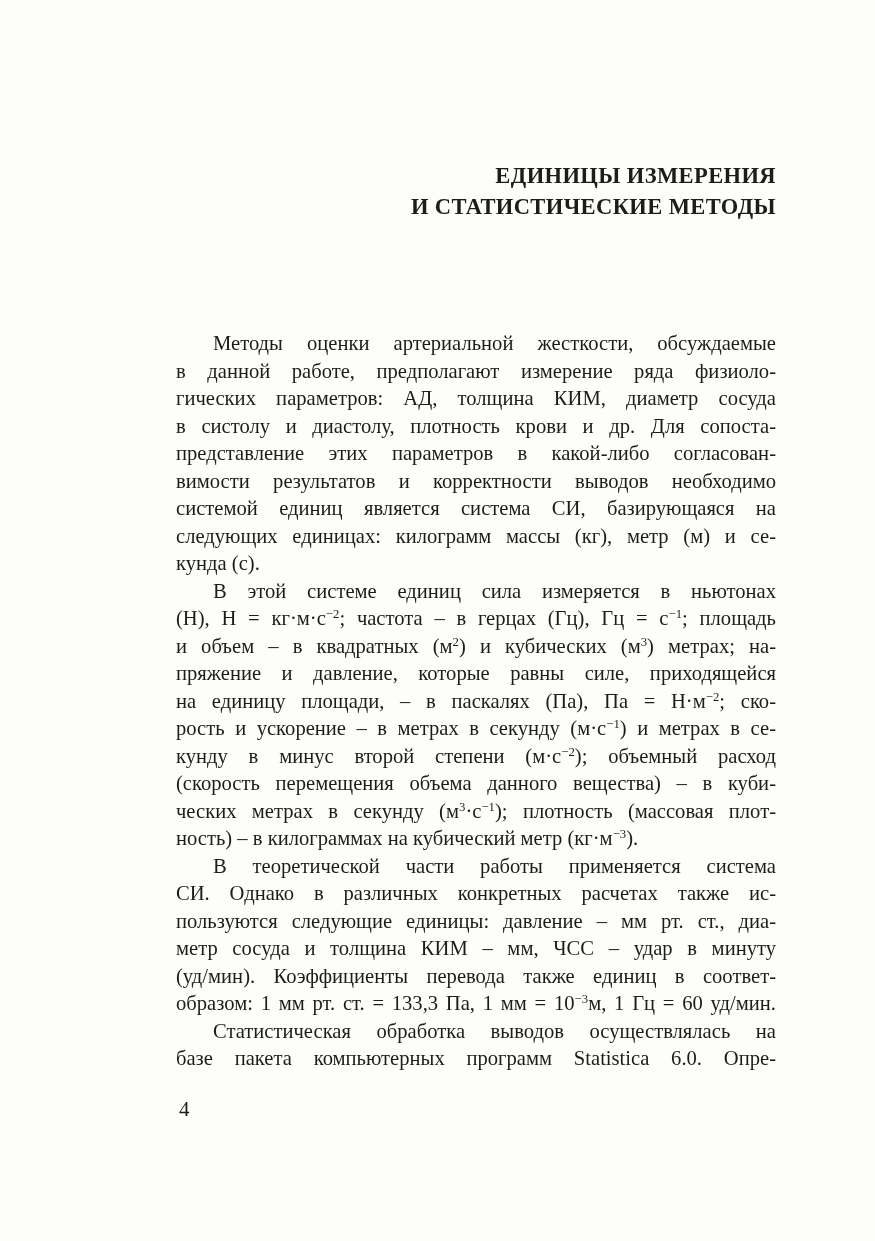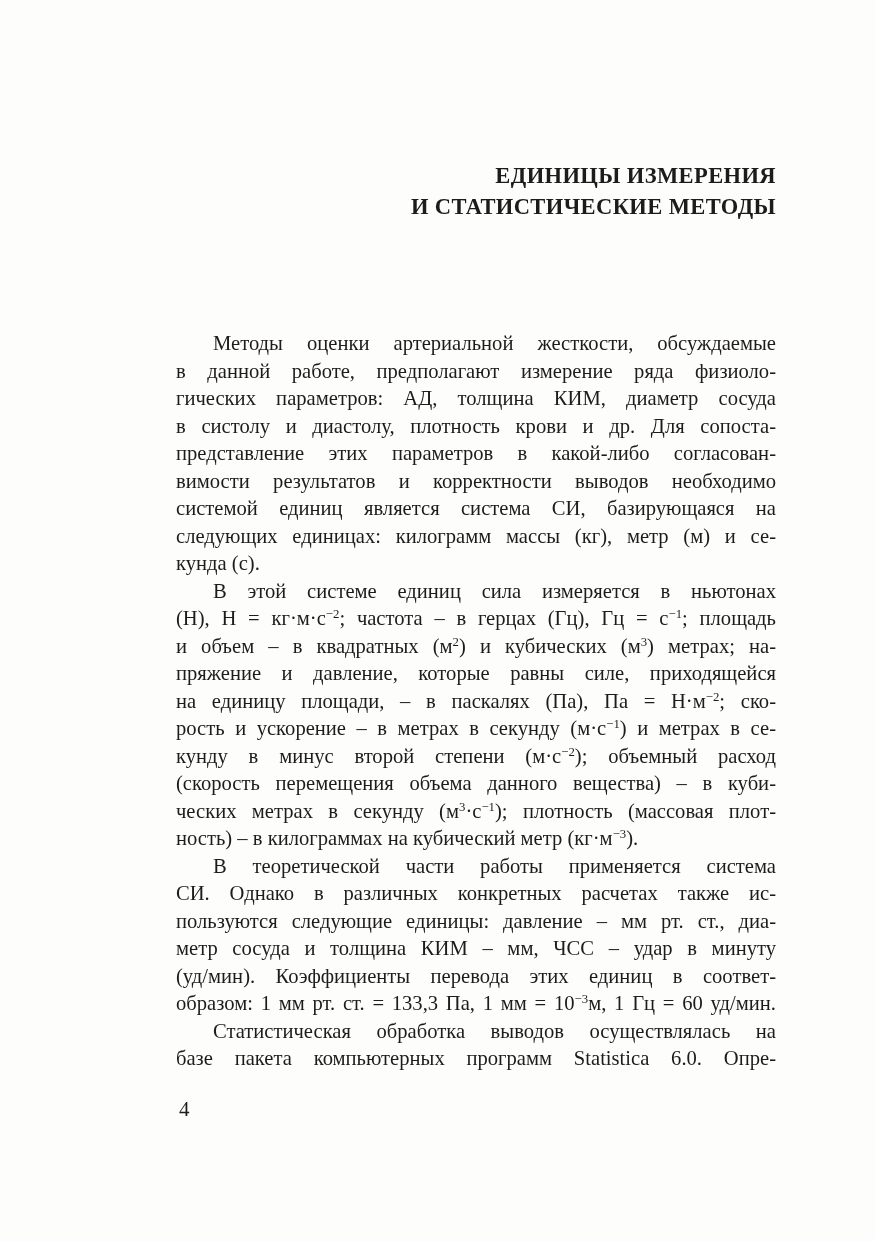--- a/index.html
+++ b/index.html
@@ -83,21 +83,21 @@
       <div class="line">на единицу площади, – в паскалях (Па), Па = Н·м<sup>−2</sup>; ско-</div>
       <div class="line">рость и ускорение – в метрах в секунду (м·с<sup>−1</sup>) и метрах в се-</div>
       <div class="line">кунду в минус второй степени (м·с<sup>−2</sup>); объемный расход</div>
       <div class="line">(скорость перемещения объема данного вещества) – в куби-</div>
       <div class="line">ческих метрах в секунду (м<sup>3</sup>·с<sup>−1</sup>); плотность (массовая плот-</div>
       <div class="line pend">ность) – в килограммах на кубический метр (кг·м<sup>−3</sup>).</div>
       <div class="line pfirst">В теоретической части работы применяется система</div>
       <div class="line">СИ. Однако в различных конкретных расчетах также ис-</div>
       <div class="line">пользуются следующие единицы: давление – мм рт. ст., диа-</div>
       <div class="line">метр сосуда и толщина КИМ – мм, ЧСС – удар в минуту</div>
-      <div class="line">(уд/мин). Коэффициенты перевода этих единиц в соответ-</div>
+      <div class="line">(уд/мин). Коэффициенты перевода также единиц в соответ-</div>
       <div class="line">образом: 1 мм рт. ст. = 133,3 Па, 1 мм = 10<sup>−3</sup>м, 1 Гц = 60 уд/мин.</div>
       <div class="line pfirst">Статистическая обработка выводов осуществлялась на</div>
       <div class="line">базе пакета компьютерных программ Statistica 6.0. Опре-</div>
     </div>
 
   <div class="pagenum">4</div>
 
 </div>
 
 </body></html>

